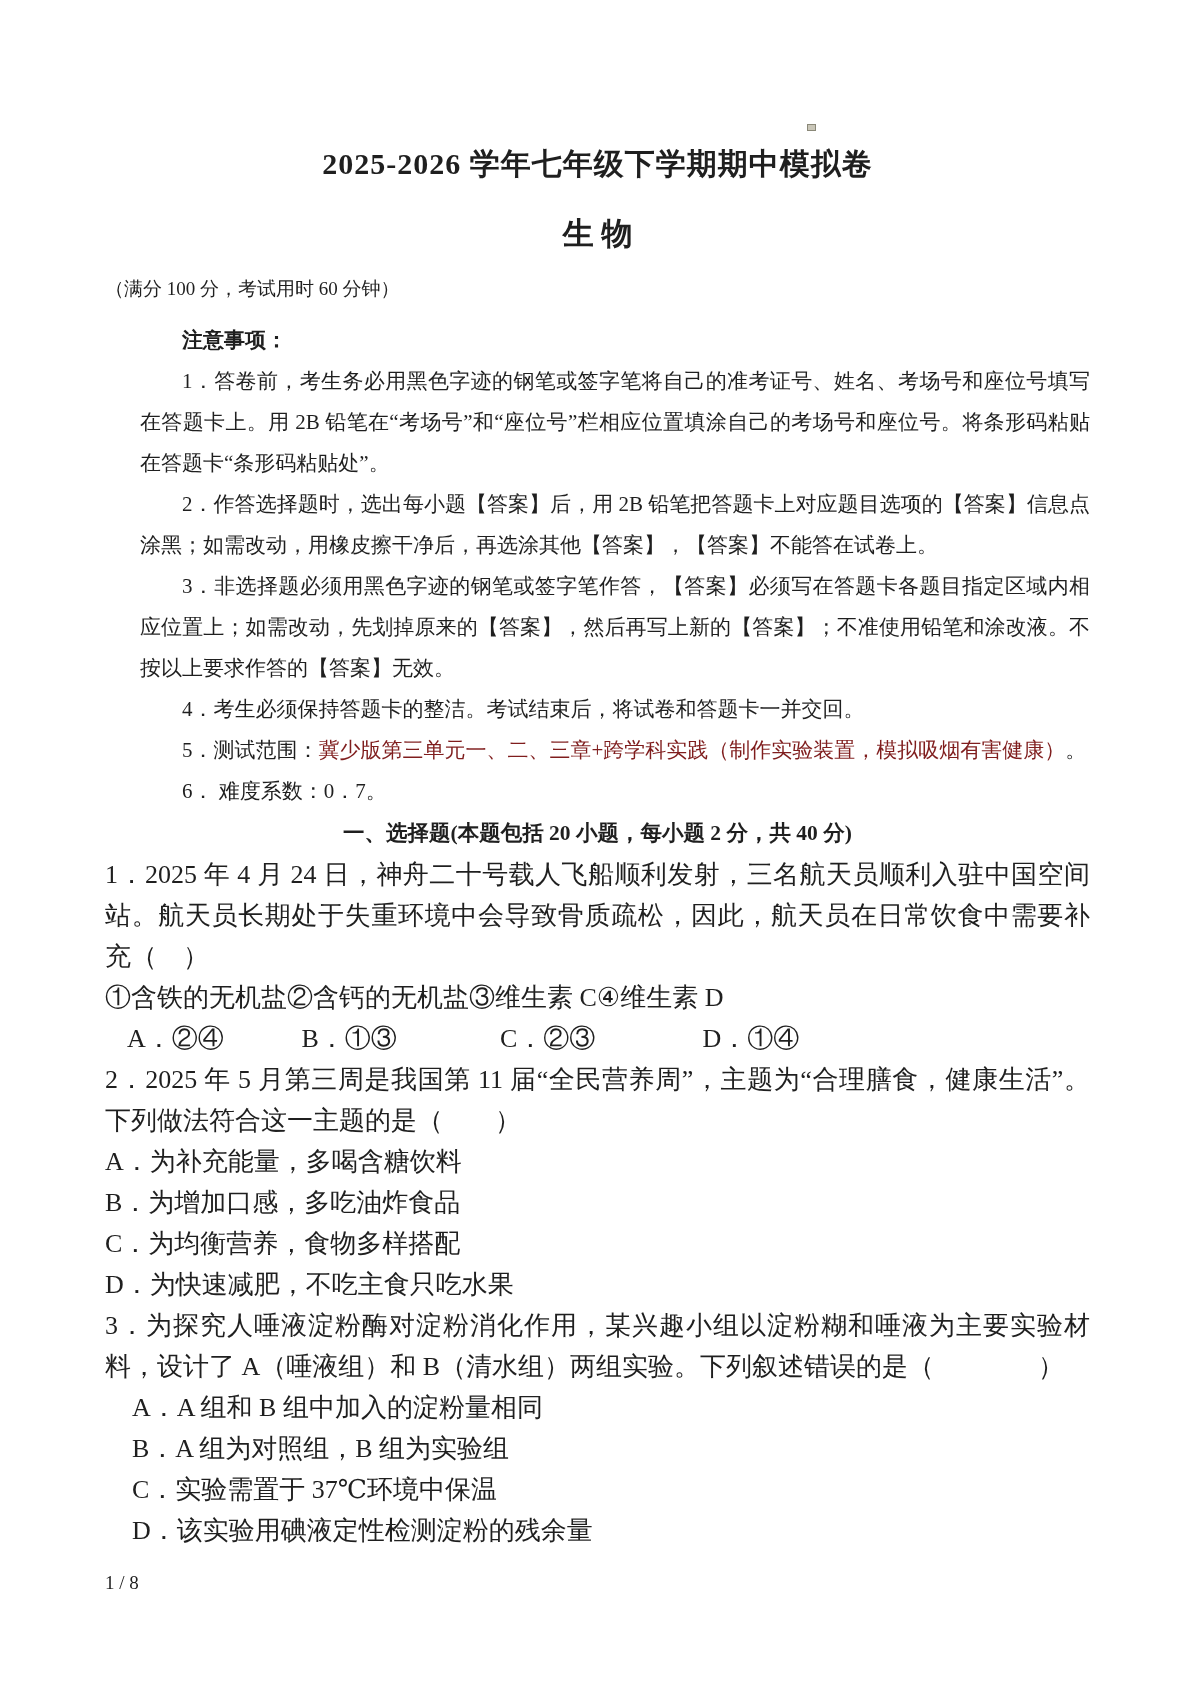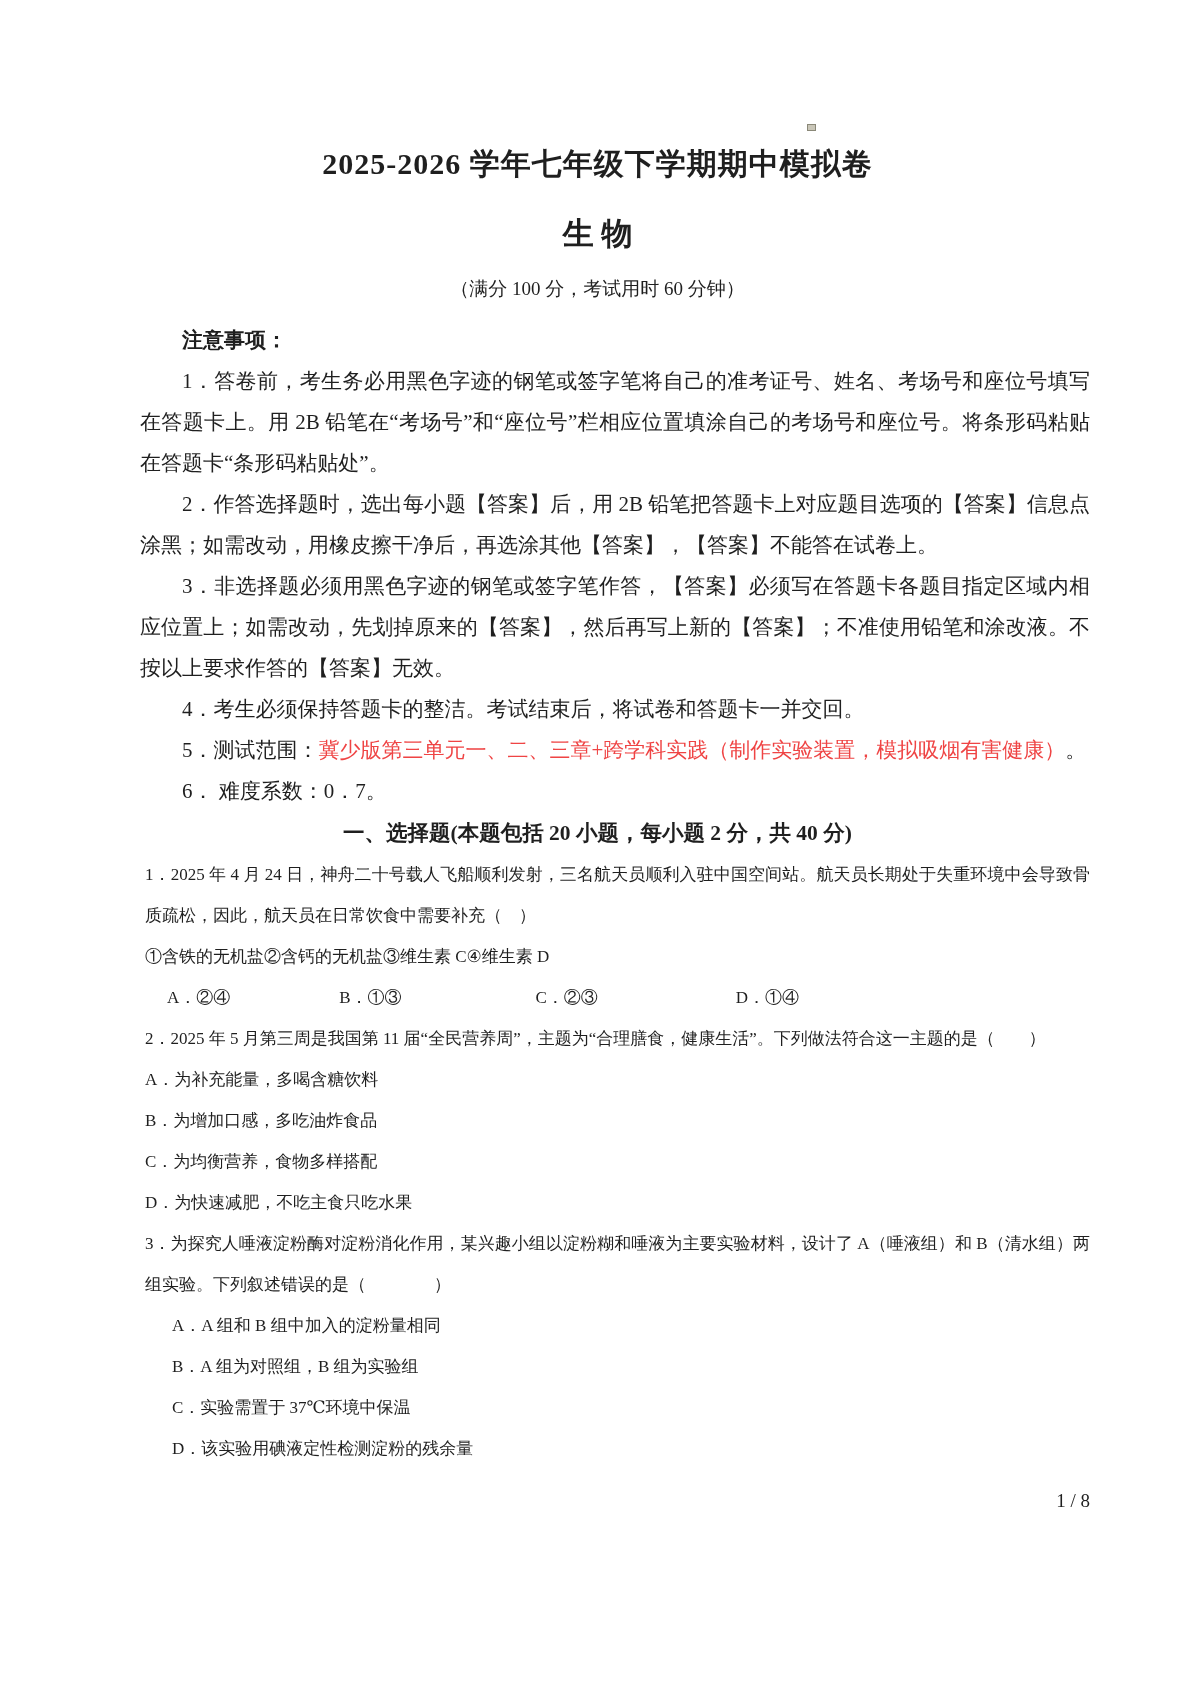--- a/index.html
+++ b/index.html
@@ -18,45 +18,45 @@
 
   .title{
     text-align:center; font-size:30px; font-weight:700; line-height:36px;
     letter-spacing:1px;
   }
   .subject{
     text-align:center; font-size:31px; font-weight:700; line-height:40px;
     margin-top:32px;
   }
   .exam-info{
-    text-align:center; font-size:19px; line-height:26px; margin-top:22px;
+    font-size:19px; line-height:26px; margin-top:22px;
   }
 
   .notes{ margin-top:18px; margin-left:35px;font-family:Liberation Serif, serif; }
   .notes p{ font-size:21px; line-height:41px; text-align:justify; }
   .notes .note-heading{ font-weight:700; text-indent:2em; text-align:left; }
   .notes .note{ text-indent:2em; }
   .notes .note-last{ text-align:left; }
-  .red{ color:#ef4444; }
+  .red{ color:#7f1d1d; }
 
   .section-heading{
     font-size:21.5px; font-weight:700; line-height:41px; margin-top:1px;text-align:center;
   }
 
-  .q p{ font-size:17px; line-height:41px;margin-left:40px; }
+  .q p{ font-size:26px; line-height:41px; }
   .q .stem{ text-align:justify; }
   .choices-row{ padding-left:22px; }
   .choices-row .ch{ display:inline-block; }
   .choices-row .ch-a{ width:168px; }
   .choices-row .ch-b{ width:192px; }
   .choices-row .ch-c{ width:196px; }
   .opt-indent{ padding-left:27px; }
 
   .footer{
-    text-align:right; font-size:19px; line-height:24px; margin-top:20px;
+    text-align:left; font-size:19px; line-height:24px; margin-top:20px;
   }
 </style>
 </head>
 <body>
 
 <div class="page">
 
   <div class="stray-mark"></div>
 
   <h1 class="title">2025-2026 学年七年级下学期期中模拟卷</h1>

